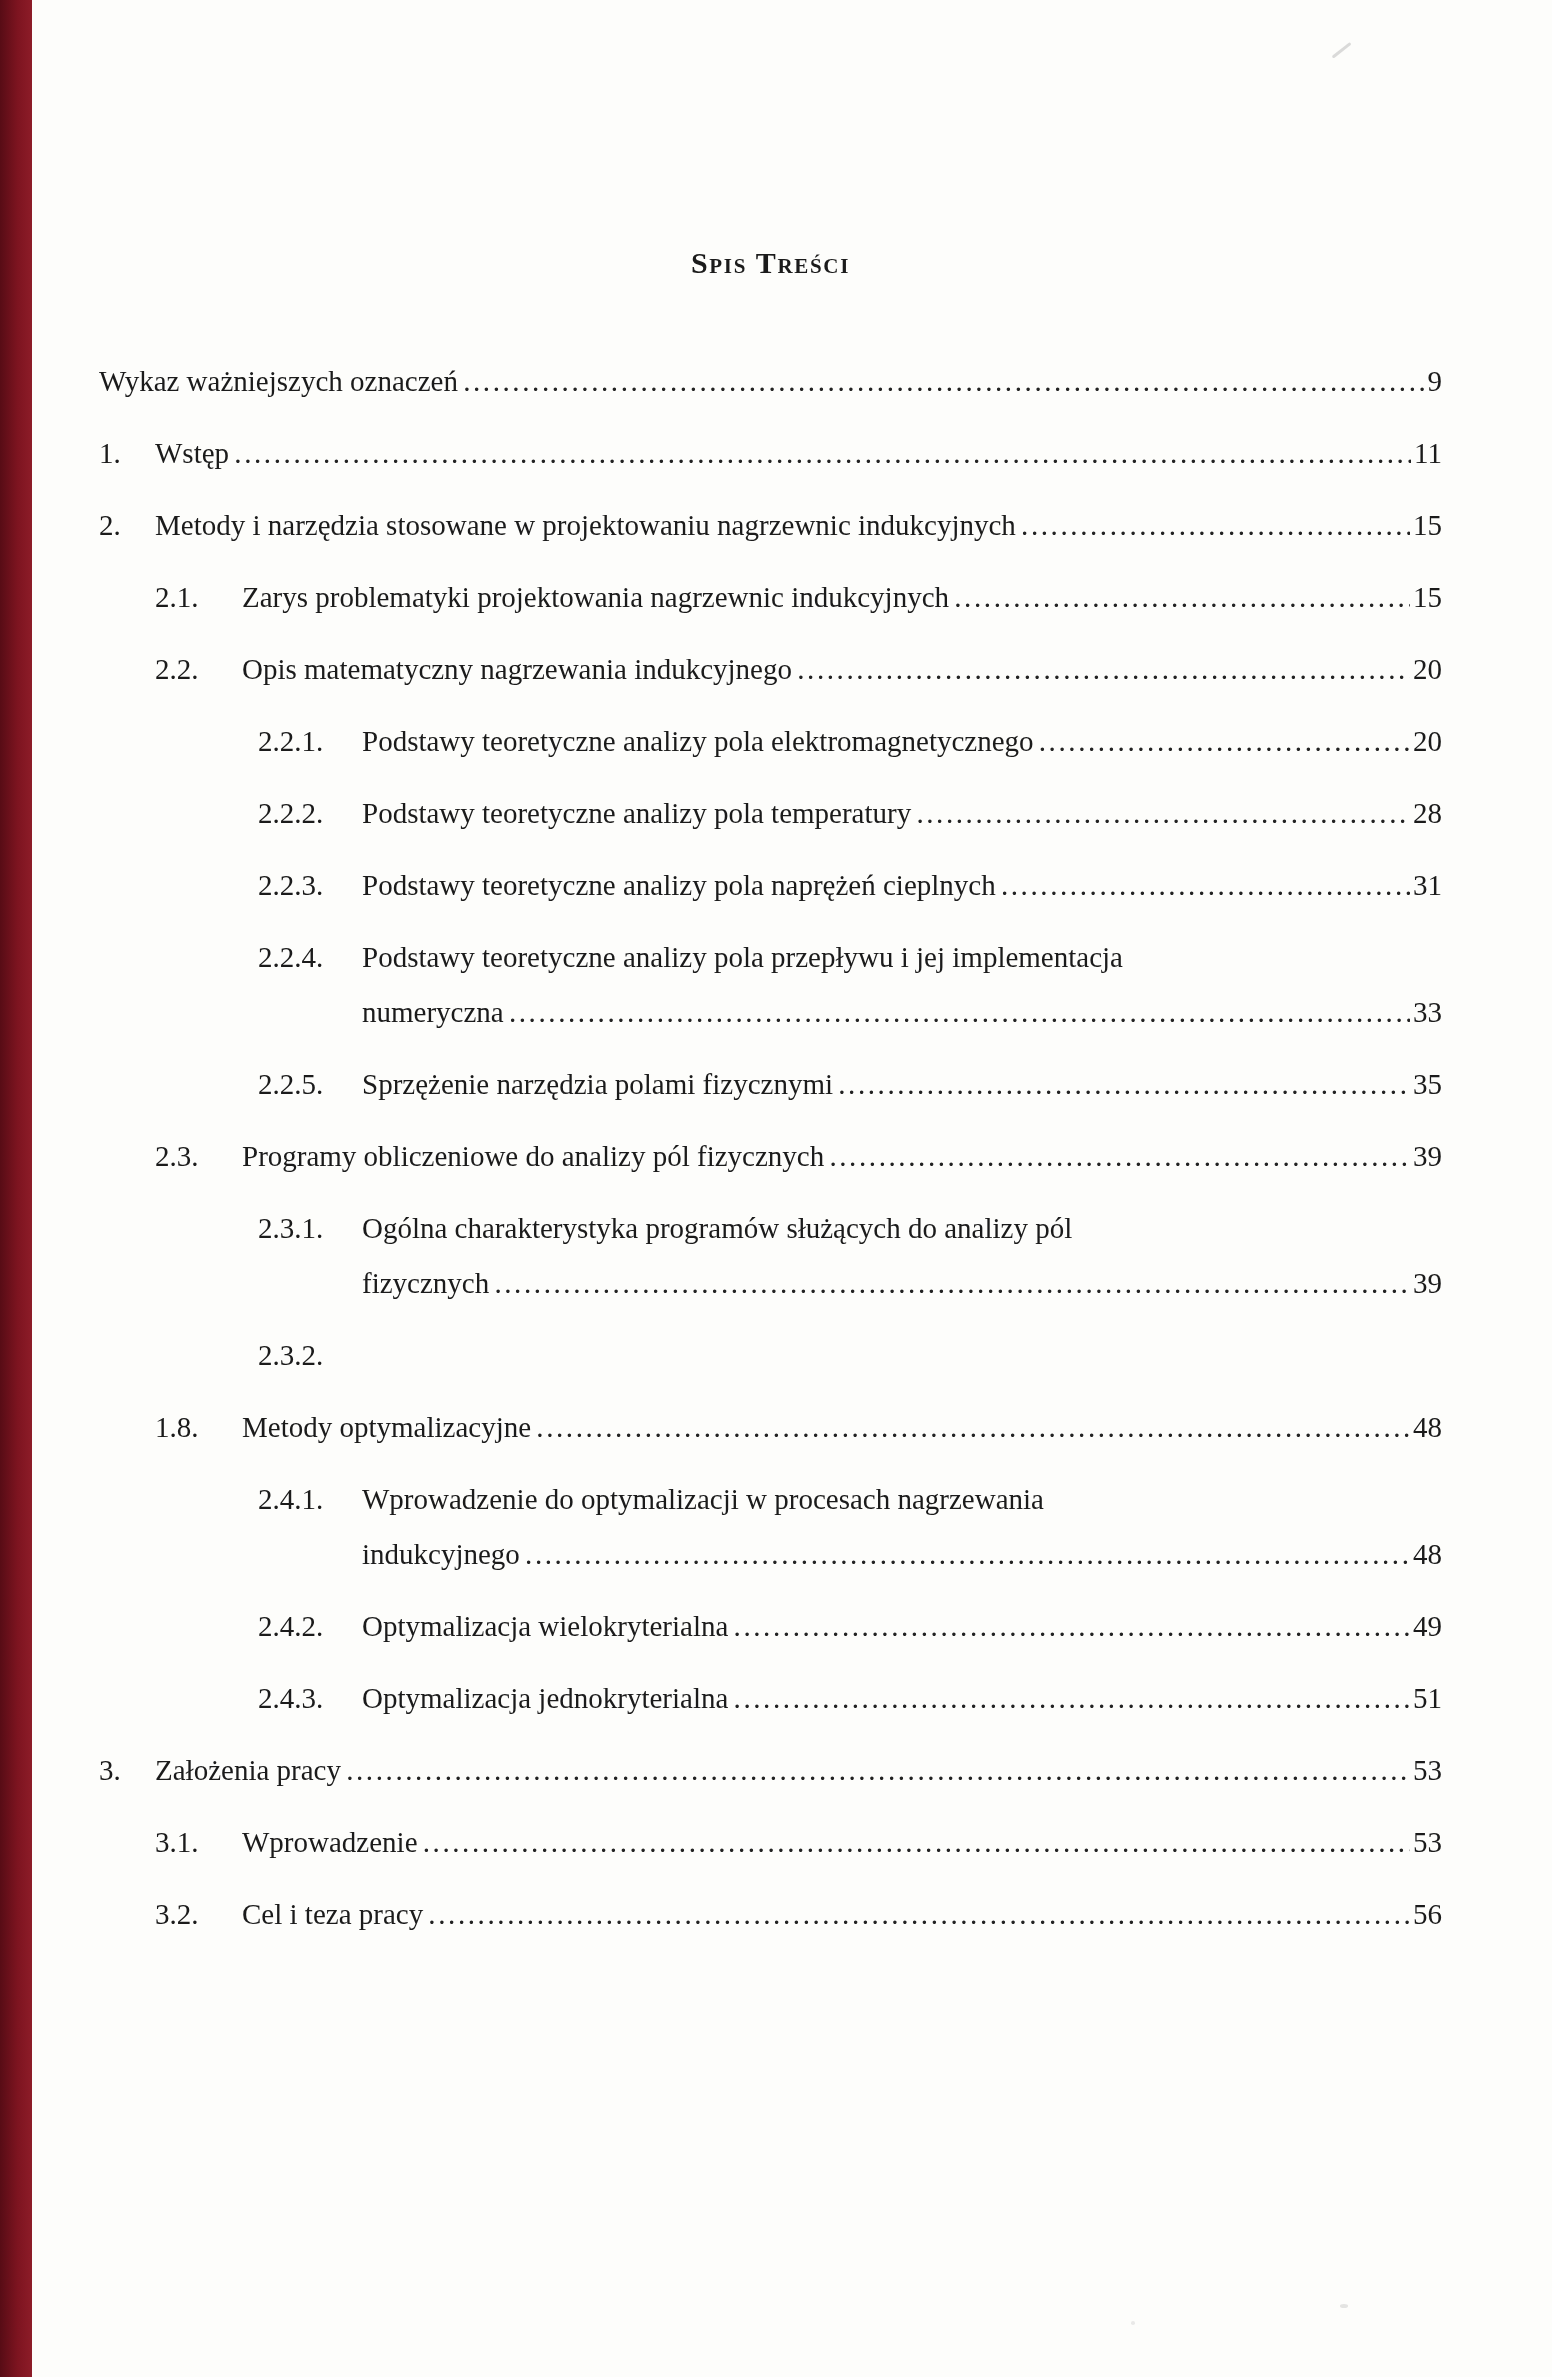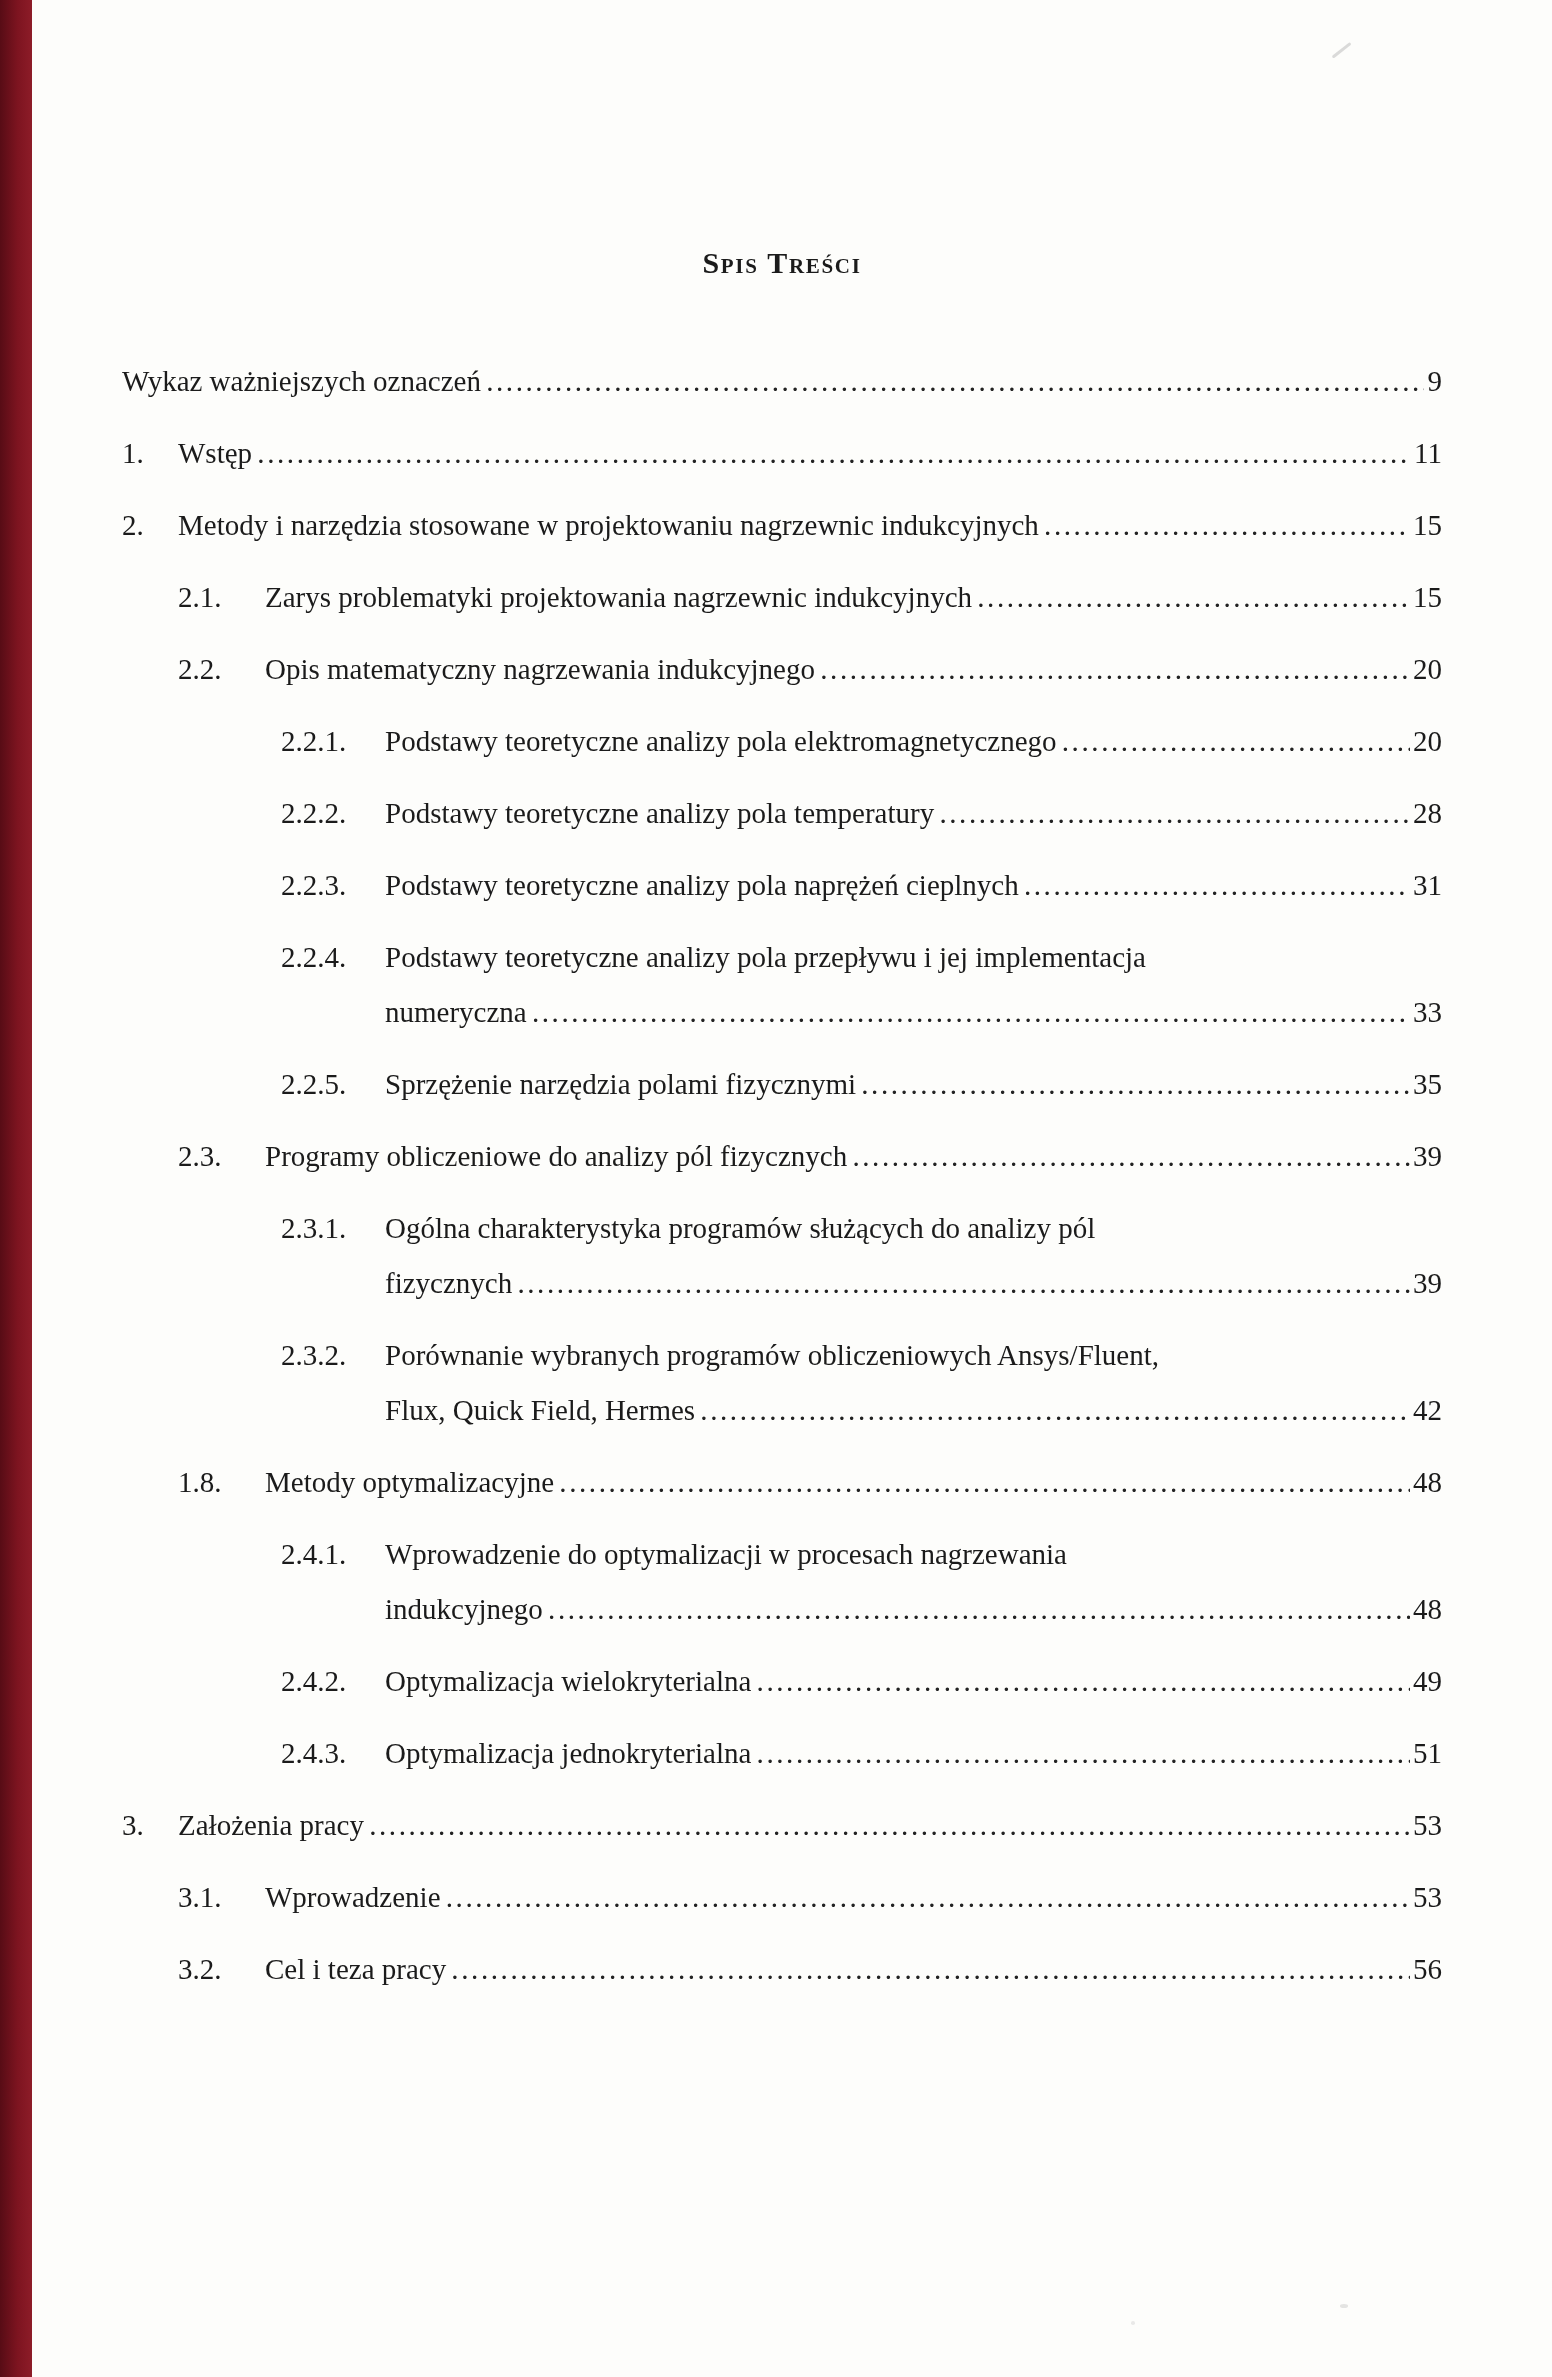--- a/index.html
+++ b/index.html
@@ -12,21 +12,21 @@
     color:#1b1b1b;
   }
   
   .binding-stripe {
     position:absolute; left:0; top:0;
     width:32px; height:100%;
     background:linear-gradient(to right, #570c15, #7d1420 55%, #8d1c28);
   }
   .content {
     position:absolute;
-    left:122px; right:111px; top:246px;
+    left:99px; right:111px; top:246px;
   }
   .doc-title {
     text-align:center;
     font-weight:bold;
     font-size:30px;
     letter-spacing:1.7px;
     font-variant:small-caps;
     margin-bottom:83px;
   }
   .entry {
@@ -164,28 +164,20 @@
       <div class="line2">
         <span class="label">fizycznych</span>
         <span class="dots"></span>
         <span class="pagenum">39</span>
       </div>
     </div>
   </div>
 
   <div class="entry l2 multiline">
     <span class="num">2.3.2.</span>
-    <div class="body">
-      <div class="line1">Porównanie wybranych programów obliczeniowych Ansys/Fluent,</div>
-      <div class="line2">
-        <span class="label">Flux, Quick Field, Hermes</span>
-        <span class="dots"></span>
-        <span class="pagenum">42</span>
-      </div>
-    </div>
   </div>
 
   <div class="entry l1">
     <span class="num">1.8.</span>
     <span class="label">Metody optymalizacyjne</span>
     <span class="dots"></span>
     <span class="pagenum">48</span>
   </div>
 
   <div class="entry l2 multiline">

